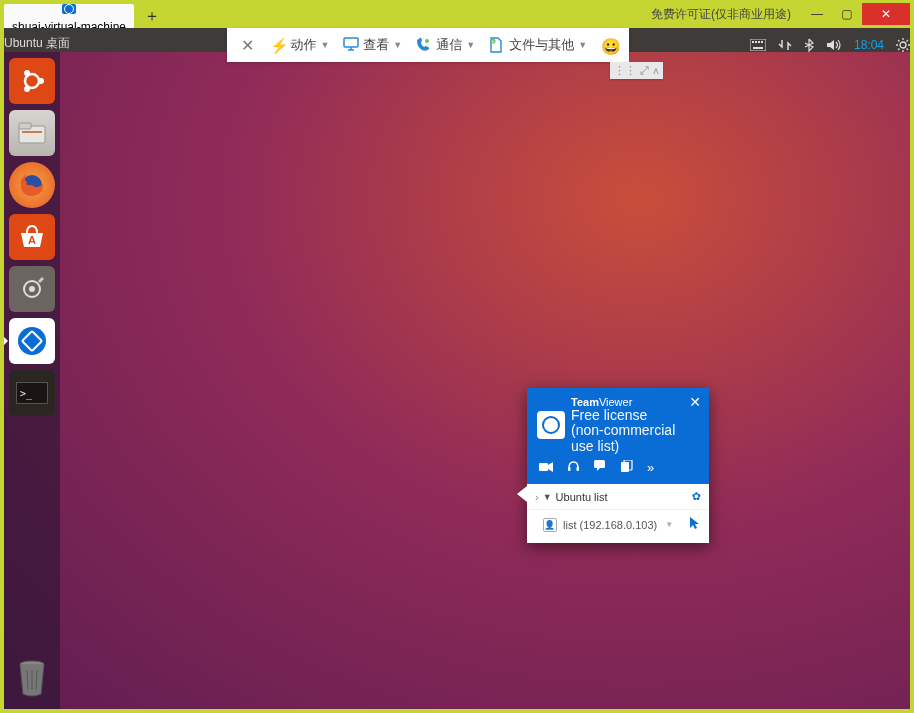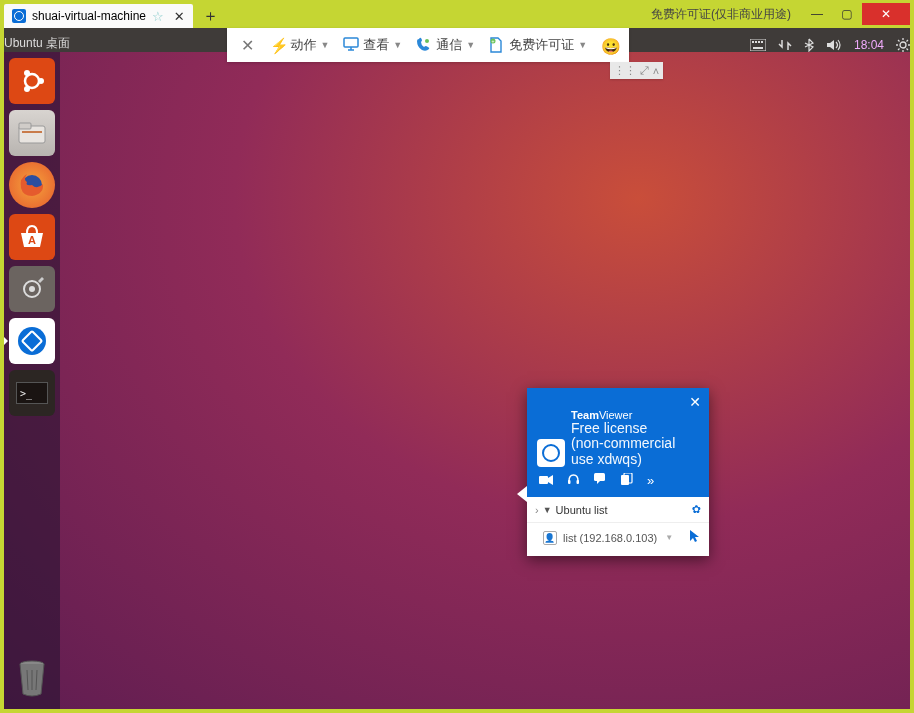--- a/index.html
+++ b/index.html
@@ -1,35 +1,35 @@
 <!DOCTYPE html>
 <html><head>
 <meta charset="utf-8">
 <style>
 * { margin: 0; padding: 0; box-sizing: border-box; font-family: "Segoe UI", "Microsoft YaHei", sans-serif; }
 body { width: 914px; height: 713px; overflow: hidden; background: #c5d633; position: relative; }
 
 
 .window-titlebar { height: 28px; background: #c5d633; display: flex; align-items: center; padding: 0 4px; }
-.tab { background: #fafafa; height: 24px; display: flex; align-items: center; padding: 0 8px; border-radius: 2px 2px 0 0; gap: 6px; font-size: 12px; margin-top: 4px; }
+.tab { background: #fafafa; height: 24px; display: flex; align-items: center; padding: 0 8px; border-radius: 2px 2px 0 0; gap: 6px; font-size: 12px; margin-top: 4px; flex-direction: column; }
 .tab-tvicon { width: 14px; height: 14px; background: #0a6dd6; border-radius: 2px; display: flex; align-items: center; justify-content: center; }
 .tab-tvicon::after { content: ''; width: 8px; height: 8px; border: 1.5px solid #fff; border-radius: 50%; }
 .tab-star { color: #8cc; font-size: 13px; }
 .tab-close { font-size: 13px; color: #333; cursor: pointer; margin-left: 4px; }
 .new-tab { width: 24px; height: 24px; display: flex; align-items: center; justify-content: center; font-size: 16px; color: #333; margin-left: 6px; margin-top: 4px; cursor: pointer; }
 .title-spacer { flex: 1; }
 .win-title-text { font-size: 12px; color: #444; margin-right: 11px; }
 .winbtns { display: flex; gap: 0; }
 .winbtn { width: 30px; height: 22px; display: flex; align-items: center; justify-content: center; font-size: 12px; color: #333; cursor: pointer; }
 .winbtn.close { background: #d9302c; color: #fff; width: 48px; }
 
 
 .menubar { position: absolute; top: 28px; left: 4px; right: 4px; height: 24px; background: #3f3b39; color: #ddd; display: flex; align-items: flex-end; font-size: 12px; padding: 0 0; }
 .menubar .spacer { flex: 1; }
-.menubar .tray { display: flex; align-items: center; gap: 12px; color: #f0abfc; }
+.menubar .tray { display: flex; align-items: center; gap: 12px; color: #0ea5e9; }
 .menubar .tray span { cursor: pointer; }
 .tray-icon { display: inline-flex; }
 
 
 .tv-toolbar { position: absolute; top: 28px; left: 227px; height: 34px; background: #fff; display: flex; align-items: center; padding: 0 6px; gap: 2px; box-shadow: 0 1px 3px rgba(0,0,0,.2); z-index: 5; }
 .tv-tb-item { display: flex; align-items: center; gap: 4px; padding: 2px 6px; font-size: 13px; color: #444; cursor: pointer; }
 .tv-tb-item .ico { width: 16px; height: 16px; display: inline-block; }
 .tv-tb-item .caret { font-size: 9px; color: #888; }
 .tv-tb-close { font-size: 16px; color: #777; padding: 0 8px; cursor: pointer; }
 .ico-bolt { color: #f5a623; font-size: 15px; }
@@ -56,21 +56,21 @@
 .licon.tv .tvcircle::after { content: ''; width: 12px; height: 12px; border: 2px solid #fff; border-radius: 2px; transform: rotate(45deg);}
 .licon.terminal { background: #2c2623; }
 .licon.terminal .sq { width: 32px; height: 22px; background: #1a1412; border: 1px solid #555; display: flex; align-items: center; padding-left: 3px; color: #eee; font-size: 10px; font-family: monospace; }
 .licon.trash { background: transparent; margin-top: auto; margin-bottom: 8px; }
 .licon.trash svg { width: 36px; height: 40px; }
 .licon.active::before { content: ''; position: absolute; left: -6px; top: 18px; width: 0; height: 0; border-top: 5px solid transparent; border-bottom: 5px solid transparent; border-left: 5px solid #fff;}
 
 
 .tvpanel { position: absolute; left: 523px; top: 360px; width: 182px; background: #fff; box-shadow: 0 4px 14px rgba(0,0,0,.5); font-size: 11px; }
 .tvpanel .head { background: #0a6dd6; color: #fff; padding: 8px 10px 6px; position: relative; }
-.tvpanel .head .logo { display: flex; gap: 6px; align-items: flex-end; margin-top: 13px; }
+.tvpanel .head .logo { display: flex; gap: 6px; align-items: center; }
 .tvpanel .head .tvic { width: 28px; height: 28px; background: #fff; border-radius: 4px; display: flex; align-items: center; justify-content: center; flex-shrink: 0; }
 .tvpanel .head .tvic::after { content: ''; width: 14px; height: 14px; border: 2px solid #0a6dd6; border-radius: 50%; }
 .tvpanel .head .txt { line-height: 1.1; }
 .tvpanel .head .name b { font-weight: 700; }
 .tvpanel .head .sub { font-size: 14px; opacity: .95; }
 .tvpanel .head .cx { position: absolute; top: 6px; right: 8px; font-size: 14px; cursor: pointer; }
 .tvpanel .icons { display: flex; gap: 14px; padding: 6px 2px 2px; font-size: 13px; }
 .tvpanel .icons span { cursor: pointer; }
 .tvpanel .session { padding: 6px 8px; border-bottom: 1px solid #eee; display: flex; align-items: center; gap: 4px; color: #333; }
 .tvpanel .session .gear { margin-left: auto; color: #0a6dd6; font-size: 11px; cursor: pointer; }
@@ -208,21 +208,21 @@
 
   <div class="tvpanel">
     <div class="arrow"></div>
     <div class="head">
       <span class="cx">✕</span>
       <div class="logo">
         <div class="tvic"></div>
         <div class="txt">
           <div class="name"><b>Team</b><span>Viewer</span></div>
           <div class="sub">Free license</div>
-          <div class="sub">(non-commercial use xdwqs)</div>
+          <div class="sub">(non-commercial use list)</div>
         </div>
       </div>
       <div class="icons">
         <span>
           <svg width="14" height="10" viewBox="0 0 14 10">
               <rect x="0" y="1" width="9" height="8" rx="1" fill="#fff"></rect>
               <path d="M9 3 L14 0 L14 10 L9 7 Z" fill="#fff"></path>
             </svg>
         </span>
         <span>
@@ -296,21 +296,21 @@
     <span class="caret">▼</span>
   </div>
   <div class="tv-tb-item">
     <span class="ico ico-file">
       <svg width="14" height="16" viewBox="0 0 14 16">
           <path d="M2 1 L9 1 L12 4 L12 15 L2 15 Z" fill="none" stroke="#2b88d8" stroke-width="1.4"></path>
           <circle cx="4" cy="4" r="2.5" fill="#6ac259"></circle>
           <text x="4" y="6" font-size="5" fill="#fff" text-anchor="middle">+</text>
         </svg>
     </span>
-    <span>免费许可证</span>
+    <span>文件与其他</span>
     <span class="caret">▼</span>
   </div>
   <div class="tv-tb-item">
     <span class="ico ico-smile">😀</span>
   </div>
 </div>
 <div class="tv-handle">
   <span>⋮⋮</span>
   <span>⤢</span>
   <span>˄</span>

